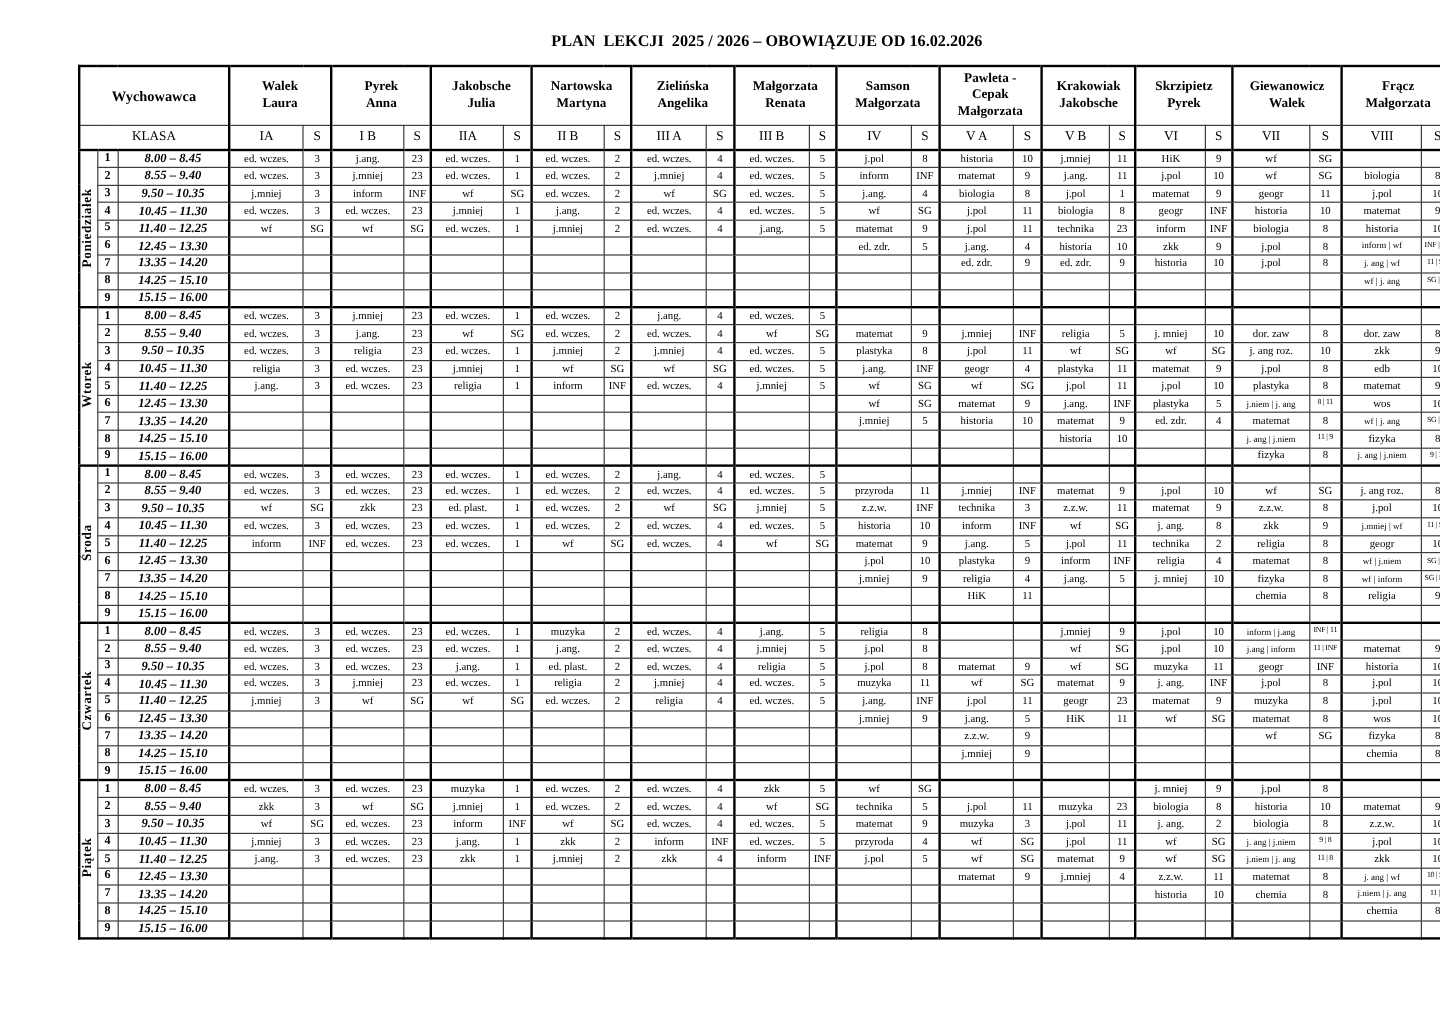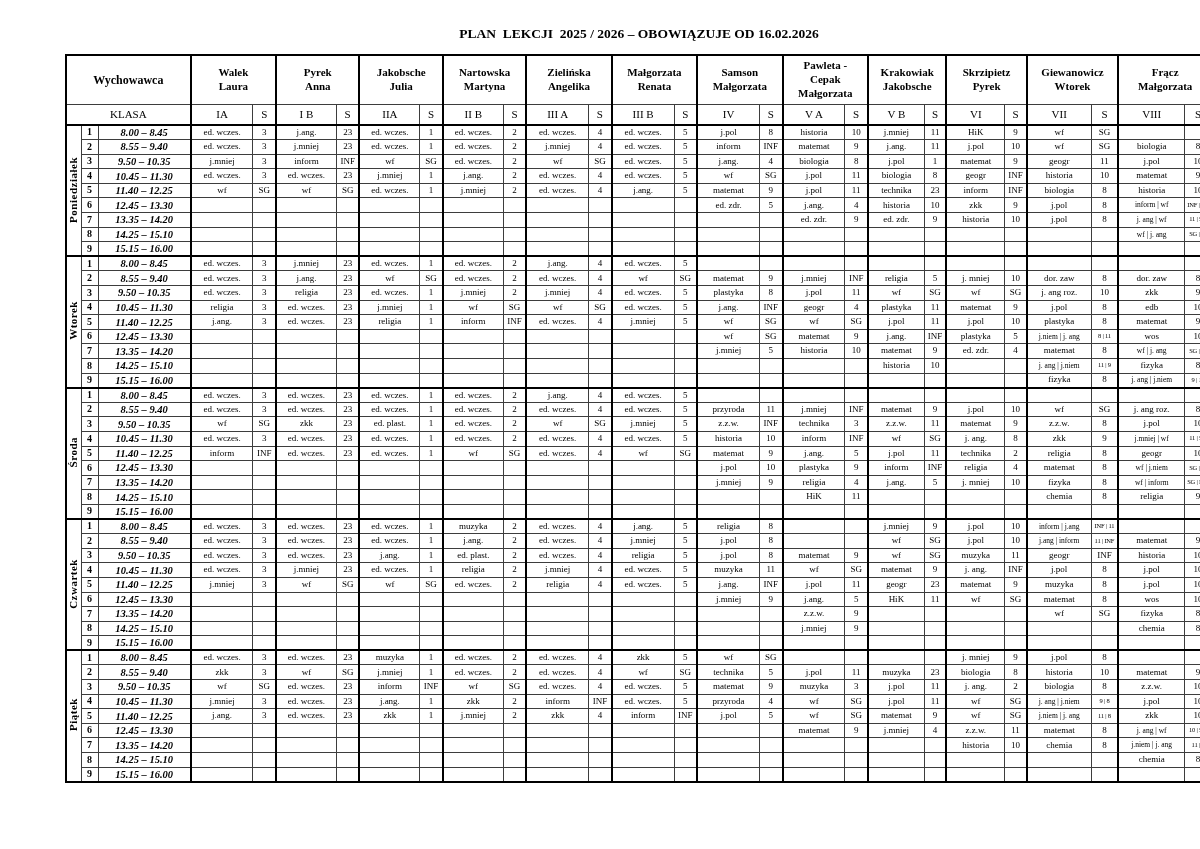--- a/index.html
+++ b/index.html
@@ -78,21 +78,21 @@
           <td class="ht bR" colspan="2">Samson
 Małgorzata</td>
           <td class="ht bR" colspan="2">Pawleta -
 Cepak
 Małgorzata</td>
           <td class="ht bR" colspan="2">Krakowiak
 Jakobsche</td>
           <td class="ht bR" colspan="2">Skrzipietz
 Pyrek</td>
           <td class="ht bR" colspan="2">Giewanowicz
-Wtorek</td>
+Walek</td>
           <td class="ht bR" colspan="2">Frącz
 Małgorzata</td>
         </tr>
         <tr>
           <td class="hk bR" colspan="3">KLASA</td>
           <td class="hc">IA</td>
           <td class="hs bR">S</td>
           <td class="hc">I B</td>
           <td class="hs bR">S</td>
           <td class="hc">IIA</td>

